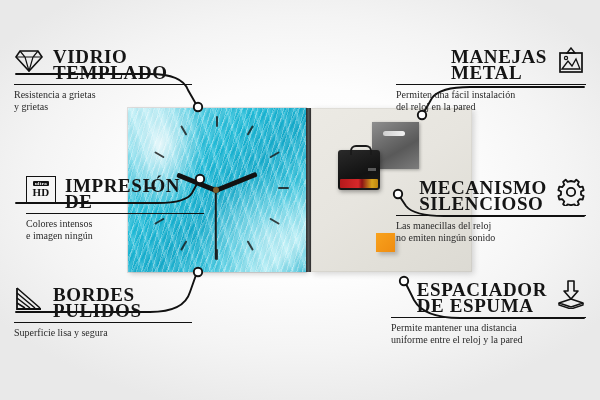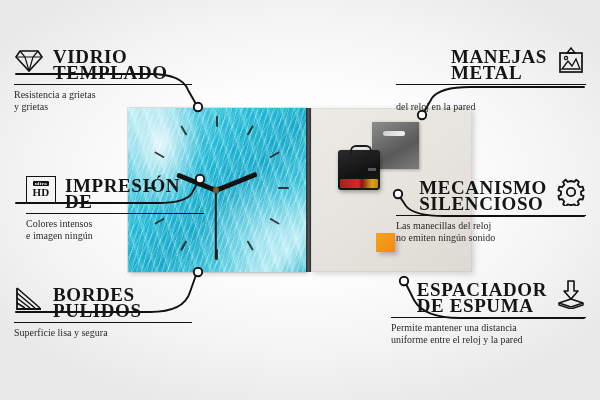--- a/index.html
+++ b/index.html
@@ -214,21 +214,21 @@
         <svg width="30" height="28" viewBox="0 0 30 28">
           <path d="M15 1 L11 6 H19 Z" fill="none" stroke="#111" stroke-width="1.4"></path>
           <rect x="4" y="6" width="22" height="19" fill="none" stroke="#111" stroke-width="1.7"></rect>
           <path d="M6 22 L12 14 L16 19 L20 12 L24 22 Z" fill="none" stroke="#111" stroke-width="1.3"></path>
           <circle cx="10" cy="11" r="1.6" fill="none" stroke="#111" stroke-width="1.2"></circle>
         </svg>
       </span>
     </div>
     <div class="rule"></div>
     <div class="desc">
-      <br>
+      <span>Permiten una fácil instalación</span><br>
       <span>del reloj en la pared</span>
     </div>
   </div>
 
   <div class="callout c-right" style="right:14px;top:274px;width:195px;">
     <div class="ttl-row">
       <span class="titles">
         <span>ESPACIADOR</span><br>
         <span>DE ESPUMA</span>
       </span>

